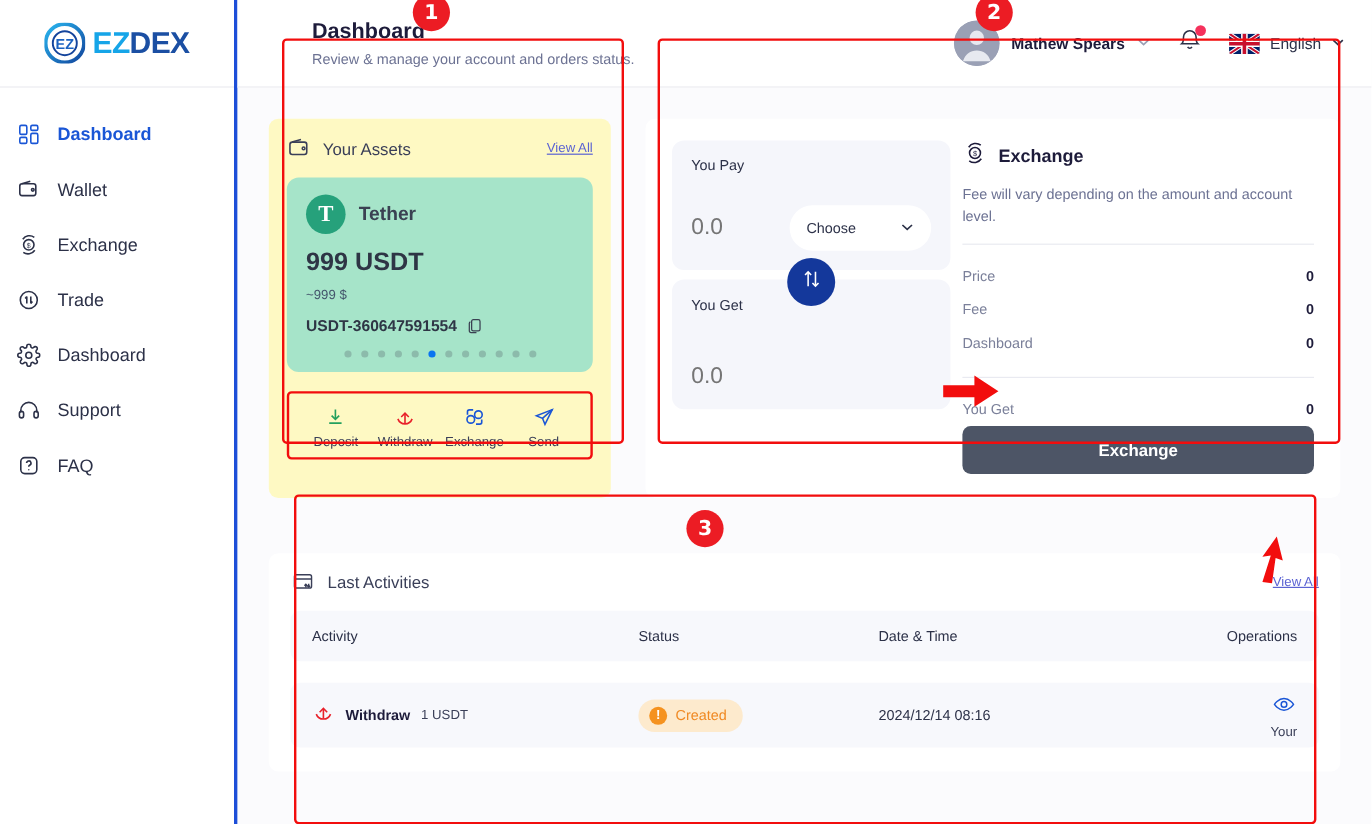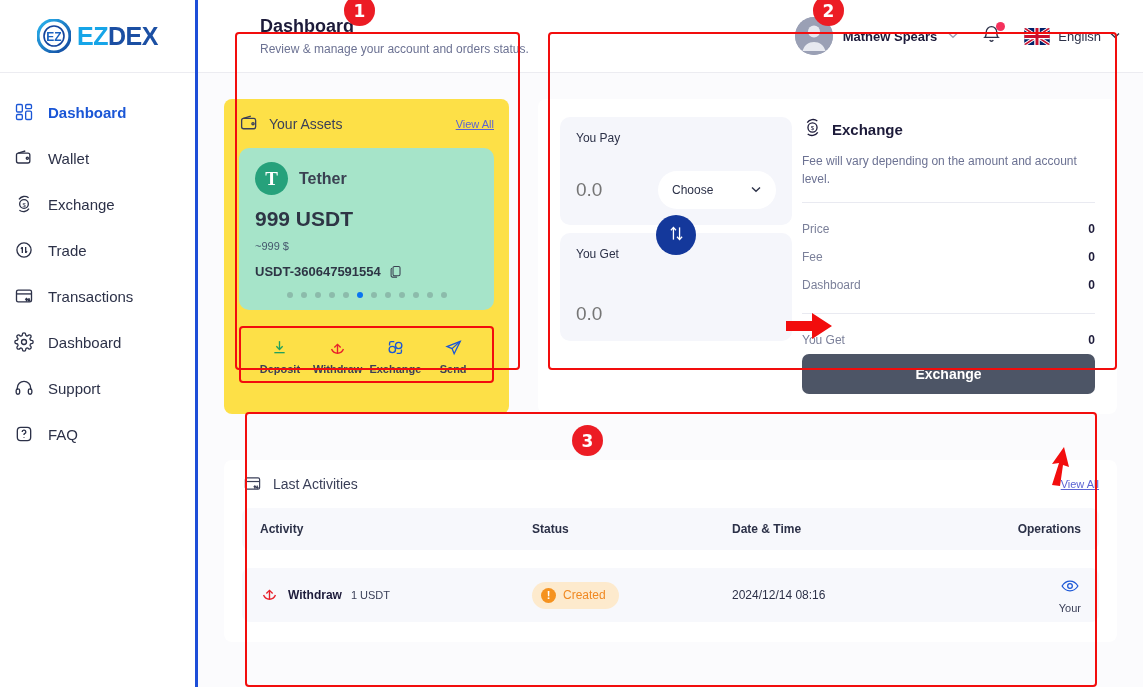--- a/index.html
+++ b/index.html
@@ -67,21 +67,21 @@
   .lang-label { font-size: 13px; color: #2c3148; }
 
   .content { flex: 1; padding: 26px 26px 0 26px; overflow: hidden; position: relative; }
   .row-top { display: flex; gap: 29px; align-items: stretch; }
 
   
   .anno-box { border: 2px solid #f20d0d; border-radius: 4px; }
 
   
   .assets-card {
-    width: 285px; flex: 0 0 285px; background: #fde047; border-radius: 8px;
+    width: 285px; flex: 0 0 285px; background: #fef9c3; border-radius: 8px;
     padding: 14px 15px 8px 15px;
   }
   .card-head { display: flex; align-items: center; margin-bottom: 13px; }
   .card-head .ch-ico { width: 22px; height: 22px; margin-right: 8px; flex: 0 0 22px; }
   .card-head .ch-title { font-size: 14px; color: #3a3f58; font-weight: 400; }
   .view-all {
     margin-left: auto; font-size: 11px; color: #5b63d3;
     text-decoration: underline; cursor: pointer;
   }
   .asset-tile {
@@ -100,21 +100,20 @@
   .asset-addr-row { display: flex; align-items: center; gap: 8px; margin-top: 12px; }
   .asset-addr { font-size: 13px; font-weight: 700; color: #2e3545; }
   .copy-ico { width: 14px; height: 15px; cursor: pointer; }
   .dots { display: flex; gap: 8px; justify-content: center; margin-top: 13px; }
   .dot { width: 6px; height: 6px; border-radius: 50%; background: #8cbbab; }
   .dot.on { background: #0a74f0; }
 
   .actions {
     display: flex; justify-content: space-between; margin-top: 16px;
     padding: 8px 10px 6px 10px;
-    font-weight: bold;
   }
   .action { text-align: center; cursor: pointer; flex: 1; }
   .action .a-ico { height: 22px; display: flex; align-items: center; justify-content: center; }
   .action .a-label { font-size: 11px; color: #3a3f58; margin-top: 5px; }
 
   
   .exchange-card {
     flex: 1; background: #fff; border-radius: 8px; padding: 18px 22px 20px 22px;
     display: flex; gap: 10px;
   }
@@ -164,21 +163,21 @@
   .activities {
     margin-top: 46px; background: #fff; border-radius: 8px;
     padding: 14px 18px 20px 18px;
   }
   .act-head { display: flex; align-items: center; }
   .act-head .ch-ico { width: 22px; height: 20px; margin-right: 9px; flex: 0 0 22px; }
   .act-title { font-size: 14px; color: #3a3f58; }
   .table { margin-top: 14px; }
   .thead {
     background: #f7f8fc; border-radius: 8px; height: 42px; display: flex;
-    align-items: center; padding: 0 18px; font-weight: bold;
+    align-items: center; padding: 0 18px;
   }
   .thead .th { font-size: 12px; color: #2c3148; }
   .tr {
     background: #f7f8fc; border-radius: 8px; height: 54px; display: flex;
     align-items: center; padding: 0 18px; margin-top: 18px;
   }
   .c1 { width: 272px; flex: 0 0 272px; }
   .c2 { width: 200px; flex: 0 0 200px; }
   .c3 { width: 240px; flex: 0 0 240px; }
   .c4 { flex: 1; text-align: right; }
@@ -279,30 +278,20 @@
       <div class="nav-item">
         <span class="nav-ico">
           <svg viewBox="0 0 24 24" width="20" height="20">
               <circle cx="12" cy="12" r="8.5"></circle>
               <path d="M10 8.5v7M10 8.5l-1.6 2M14 15.5v-7M14 15.5l1.6-2"></path>
             </svg>
         </span>
         <span>Trade</span>
       </div>
 
-      <div class="nav-item">
-        <span class="nav-ico">
-          <svg viewBox="0 0 24 24" width="20" height="20">
-              <rect x="3" y="5" width="18" height="14" rx="2"></rect>
-              <path d="M3 9.5h18"></path>
-              <path d="M13.5 16.5 15 15l1.5 1.5M15 15v3.5M19.5 16.5 18 18l-1.5-1.5M18 18v-3.5"></path>
-            </svg>
-        </span>
-        <span>Transactions</span>
-      </div>
 
       <div class="nav-item">
         <span class="nav-ico">
           <svg viewBox="0 0 24 24" width="20" height="20">
               <circle cx="12" cy="12" r="3"></circle>
               <path d="M19.4 15a1.6 1.6 0 0 0 .3 1.8l.1.1a2 2 0 1 1-2.8 2.8l-.1-.1a1.6 1.6 0 0 0-1.8-.3 1.6 1.6 0 0 0-1 1.5V21a2 2 0 1 1-4 0v-.1A1.6 1.6 0 0 0 9 19.4a1.6 1.6 0 0 0-1.8.3l-.1.1a2 2 0 1 1-2.8-2.8l.1-.1a1.6 1.6 0 0 0 .3-1.8 1.6 1.6 0 0 0-1.5-1H3a2 2 0 1 1 0-4h.1A1.6 1.6 0 0 0 4.6 9a1.6 1.6 0 0 0-.3-1.8l-.1-.1a2 2 0 1 1 2.8-2.8l.1.1a1.6 1.6 0 0 0 1.8.3H9a1.6 1.6 0 0 0 1-1.5V3a2 2 0 1 1 4 0v.1a1.6 1.6 0 0 0 1 1.5 1.6 1.6 0 0 0 1.8-.3l.1-.1a2 2 0 1 1 2.8 2.8l-.1.1a1.6 1.6 0 0 0-.3 1.8V9a1.6 1.6 0 0 0 1.5 1H21a2 2 0 1 1 0 4h-.1a1.6 1.6 0 0 0-1.5 1z"></path>
             </svg>
         </span>
         <span>Dashboard</span>
       </div>

